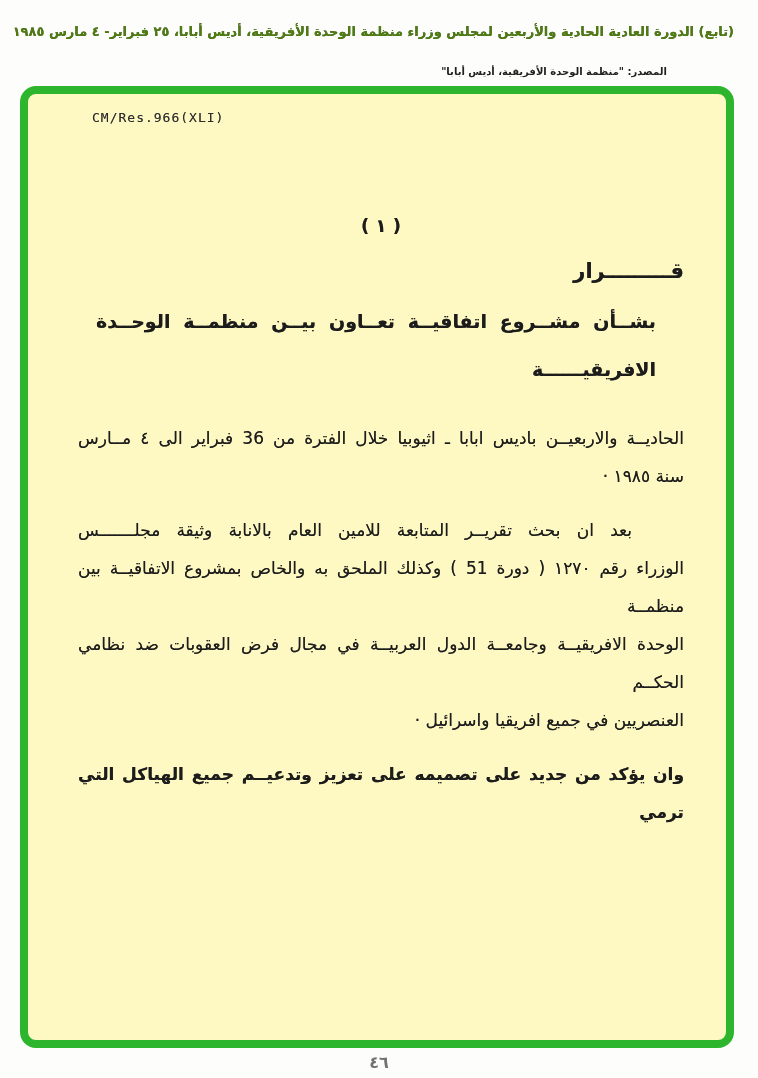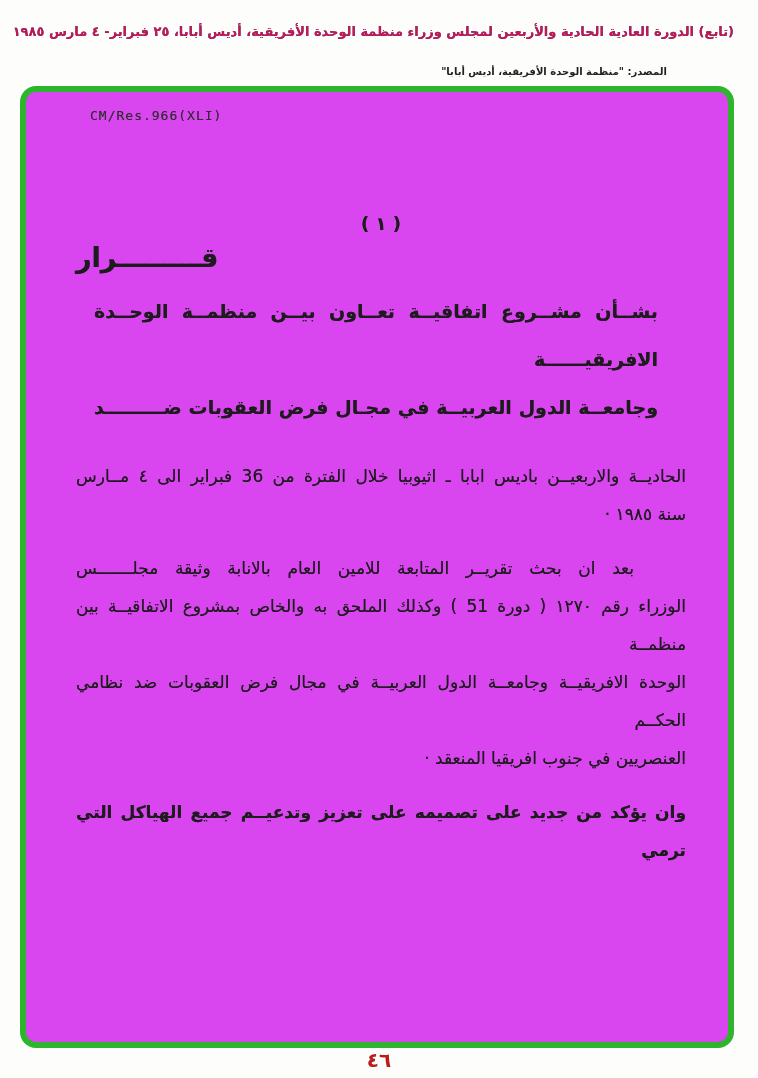--- a/index.html
+++ b/index.html
@@ -14,42 +14,42 @@
 
   
   .top-header {
     position: absolute;
     top: 24px; left: 24px; right: 24px;
     direction: rtl;
     text-align: center;
     font-size: 13px;
     font-weight: bold;
     white-space: nowrap;
-    color: #be185d;
+    color: #4d7c0f;
     text-shadow: 0 0 0.4px rgba(0,0,0,.65);
   }
   .source-line {
     position: absolute;
     top: 66px; left: 380px; right: 30px;
     direction: rtl;
     text-align: center;
     font-size: 10px;
     font-weight: bold;
     color: #222;
     white-space: nowrap;
   }
 
   
   .frame {
     position: absolute;
     left: 20px; top: 86px;
     width: 714px; height: 962px;
-    border: 6px solid #b91c1c;
+    border: 8px solid #b91c1c;
     border-radius: 16px;
-    background: #d946ef;
+    background: #fef9c3;
     overflow: hidden;
     padding: 12px 42px 0 50px;
   }
 
   .ref-block {
     font-family: "DejaVu Sans Mono", monospace;
     font-size: 13px;
     letter-spacing: 1px;
     color: #2e2e2e;
     margin-left: 14px;
@@ -63,23 +63,23 @@
     text-align: right;
     text-shadow: 0 0 0.5px rgba(0,0,0,.6);
   }
   .item-number {
     margin-top: 86px;
     text-align: center;
     font-size: 18px;
     font-weight: bold;
   }
   .doc-title {
-    margin-top: 8px;
-    text-align: left;
-    font-size: 27px;
+    margin-top: 23px;
+    text-align: right;
+    font-size: 21px;
     font-weight: bold;
     letter-spacing: 1px;
   }
   .subtitle { margin-top: 14px; }
   .subtitle .line {
     line-height: 48px;
     font-size: 19px;
     font-weight: bold;
     text-align: justify;
     text-align-last: justify;
@@ -92,23 +92,23 @@
   .p2 { margin-top: 16px; }
   .p3 { margin-top: 16px; }
   .p4 { margin-top: 16px; }
   .p4 .line { font-weight: bold; }
 
   
   .page-number {
     position: absolute;
     bottom: 6px; left: 0; right: 0;
     text-align: center;
-    font-size: 20px;
+    font-size: 16px;
     font-weight: bold;
-    color: #b91c1c;
+    color: #737373;
   }
 </style>
 </head>
 <body>
 
 <div class="top-header">(تابع)  الدورة العادية الحادية والأربعين لمجلس وزراء منظمة الوحدة الأفريقية، أديس أبابا، ٢٥ فبراير- ٤ مارس ١٩٨٥</div>
 <div class="source-line">المصدر:  "منظمة الوحدة الأفريقية، أديس أبابا"</div>
 
 <div class="frame" style="border-color: rgb(45, 181, 45);">
 
@@ -116,33 +116,32 @@
     <div>CM/Res.966(XLI)</div>
   </div>
 
   <div class="arabic">
 
     <div class="item-number">( ١ )</div>
     <div class="doc-title">قـــــــــرار</div>
 
     <div class="subtitle">
       <div class="line">بشــأن مشــروع اتفاقيــة تعــاون بيــن منظمــة الوحــدة الافريقيــــــة</div>
-      <div class="line">وجامعــة الدول العربيــة في مجـال فرض العقوبات ضـــــــــد</div>
     </div>
 
     <div class="para p1">
       <div class="line fill">الحاديــة والاربعيــن باديس ابابا ـ اثيوبيا خلال الفترة من 36 فبراير الى ٤ مــارس</div>
       <div class="line">سنة ١٩٨٥ ·</div>
     </div>
 
     <div class="para p2">
       <div class="line indent fill">بعد ان بحث تقريــر المتابعة للامين العام بالانابة وثيقة مجلـــــــس</div>
       <div class="line fill">الوزراء رقم ١٢٧٠ ( دورة 51 ) وكذلك الملحق به والخاص بمشروع الاتفاقيــة بين منظمــة</div>
       <div class="line fill">الوحدة الافريقيــة وجامعــة الدول العربيــة في مجال فرض العقوبات ضد نظامي الحكــم</div>
-      <div class="line">العنصريين في جنوب افريقيا المنعقد ·</div>
+      <div class="line">العنصريين في جميع افريقيا واسرائيل ·</div>
     </div>
 
 
     <div class="para p4">
       <div class="line fill">وان يؤكد من جديد على تصميمه على تعزيز وتدعيــم جميع الهياكل التي ترمي</div>
 
     </div>
 
   </div>
 </div>

